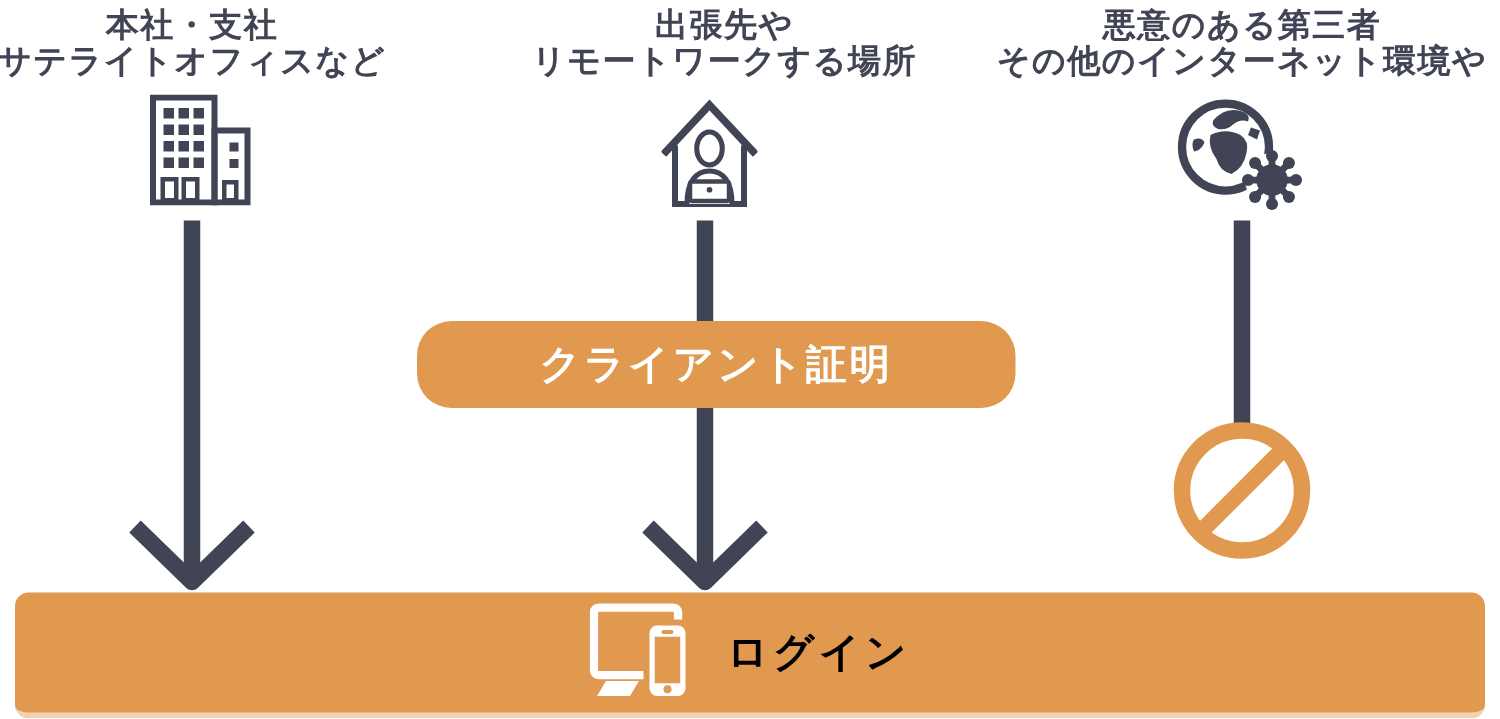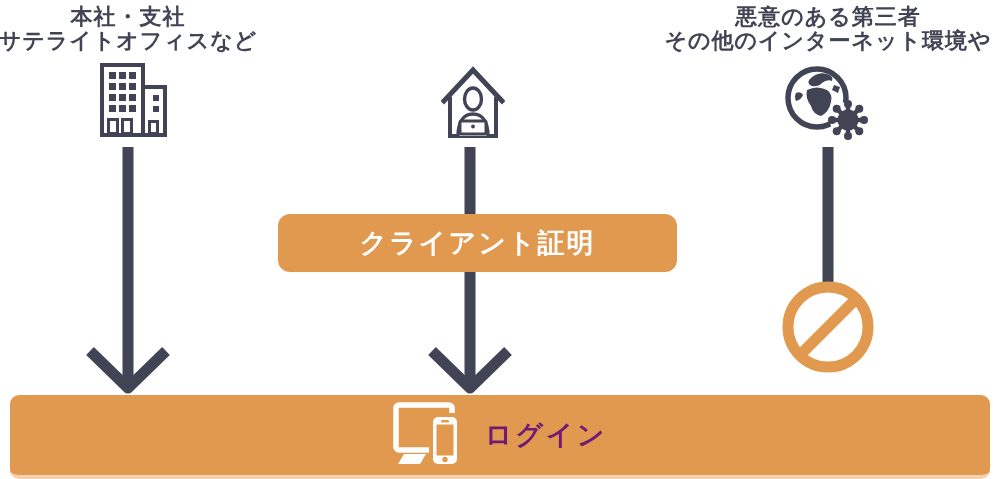--- a/index.html
+++ b/index.html
@@ -19,47 +19,51 @@
   .title-1 { left: -4px;  width: 264px; }
   .title-2 { left: 333px; width: 300px; }
   .title-3 { left: 662px; width: 332px; }
 
   .icon-abs { position: absolute; }
 
   svg.lines { position: absolute; left: 0; top: 0; }
 
   .cert-box {
     position: absolute; left: 278px; top: 214px; width: 399px; height: 58px;
-    background: #E0994F; border-radius: 12px;
+    background: #E0994F; border-radius: 23px;
     display: flex; align-items: center; justify-content: center;
   }
   .cert-box .cert-label {
     color: #ffffff; font-weight: 700; font-size: 27px; letter-spacing: 2px;
     white-space: nowrap;
   }
 
   .login-bar {
     position: absolute; left: 10px; top: 395px; width: 980px; height: 84px;
     background: #E0994F; border-radius: 9px;
     border-bottom: 4px solid #F0D2B2;
     display: flex; align-items: center; justify-content: center; gap: 16px;
   }
   .login-bar .login-label {
-    color: #701a75; font-weight: 700; font-size: 27px; letter-spacing: 3px;
+    color: #000000; font-weight: 700; font-size: 27px; letter-spacing: 3px;
     white-space: nowrap;
   }
 </style>
 </head>
 <body>
 
 <div class="stage">
 
   <div class="col-title title-1">
     <span class="line">本社・支社</span>
     <span class="line">サテライトオフィスなど</span>
+  </div>
+  <div class="col-title title-2">
+    <span class="line">出張先や</span>
+    <span class="line">リモートワークする場所</span>
   </div>
   <div class="col-title title-3">
     <span class="line">悪意のある第三者</span>
     <span class="line">その他のインターネット環境や</span>
   </div>
 
   <svg class="icon-abs" style="left:99px; top:63px;" width="69" height="74" viewBox="0 0 69 74">
     <g stroke="#414454" fill="none" stroke-width="4">
       <rect x="3" y="2" width="41" height="70"></rect>
       <rect x="44" y="24" width="22" height="48"></rect>

